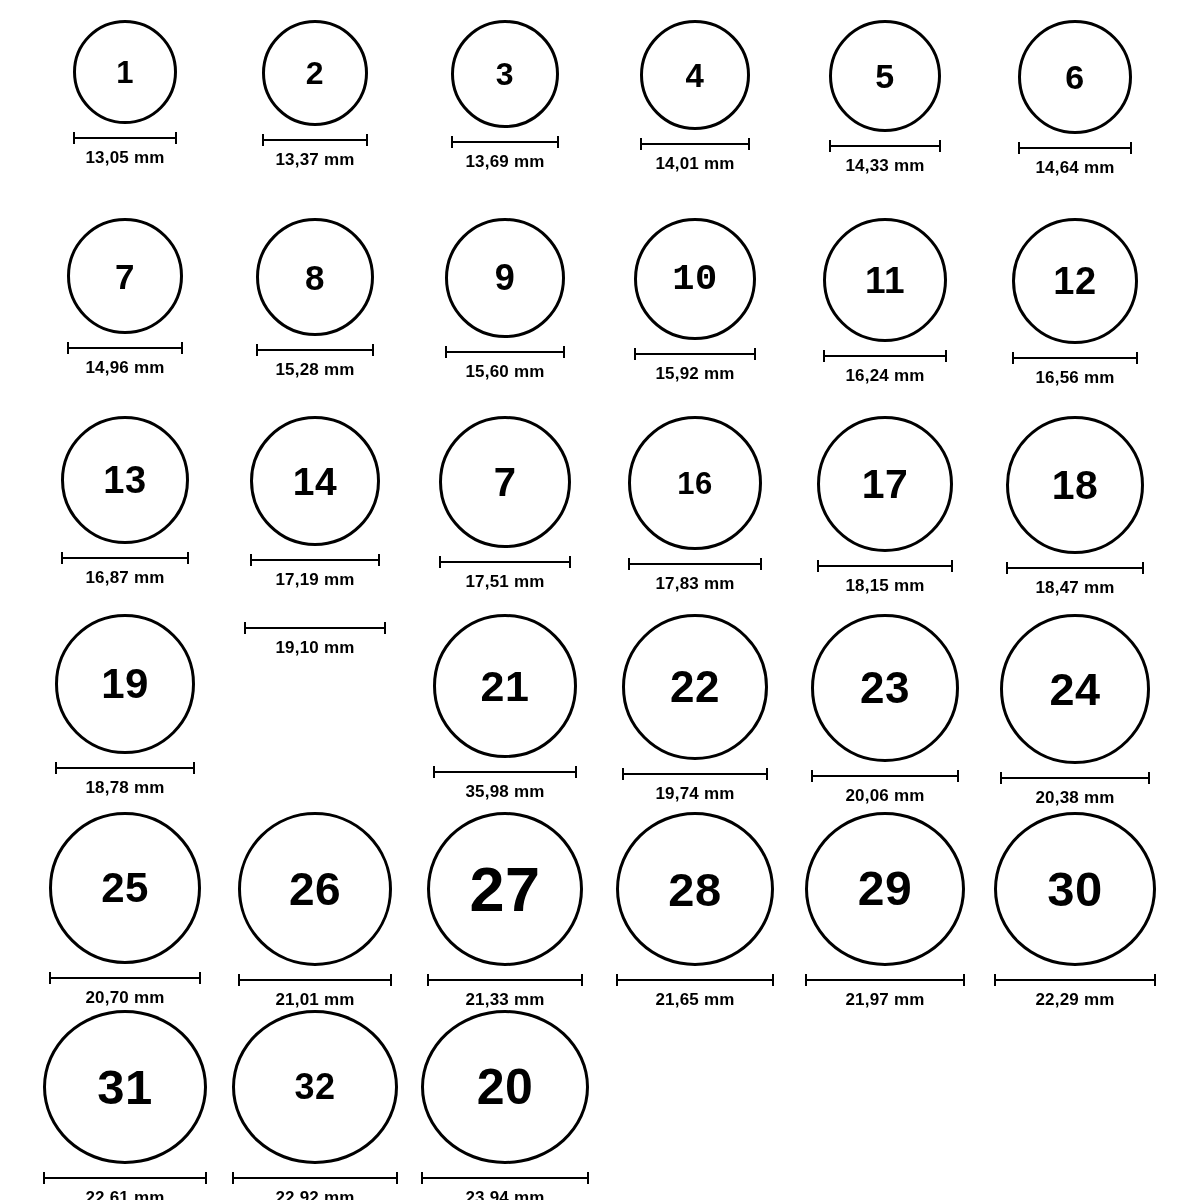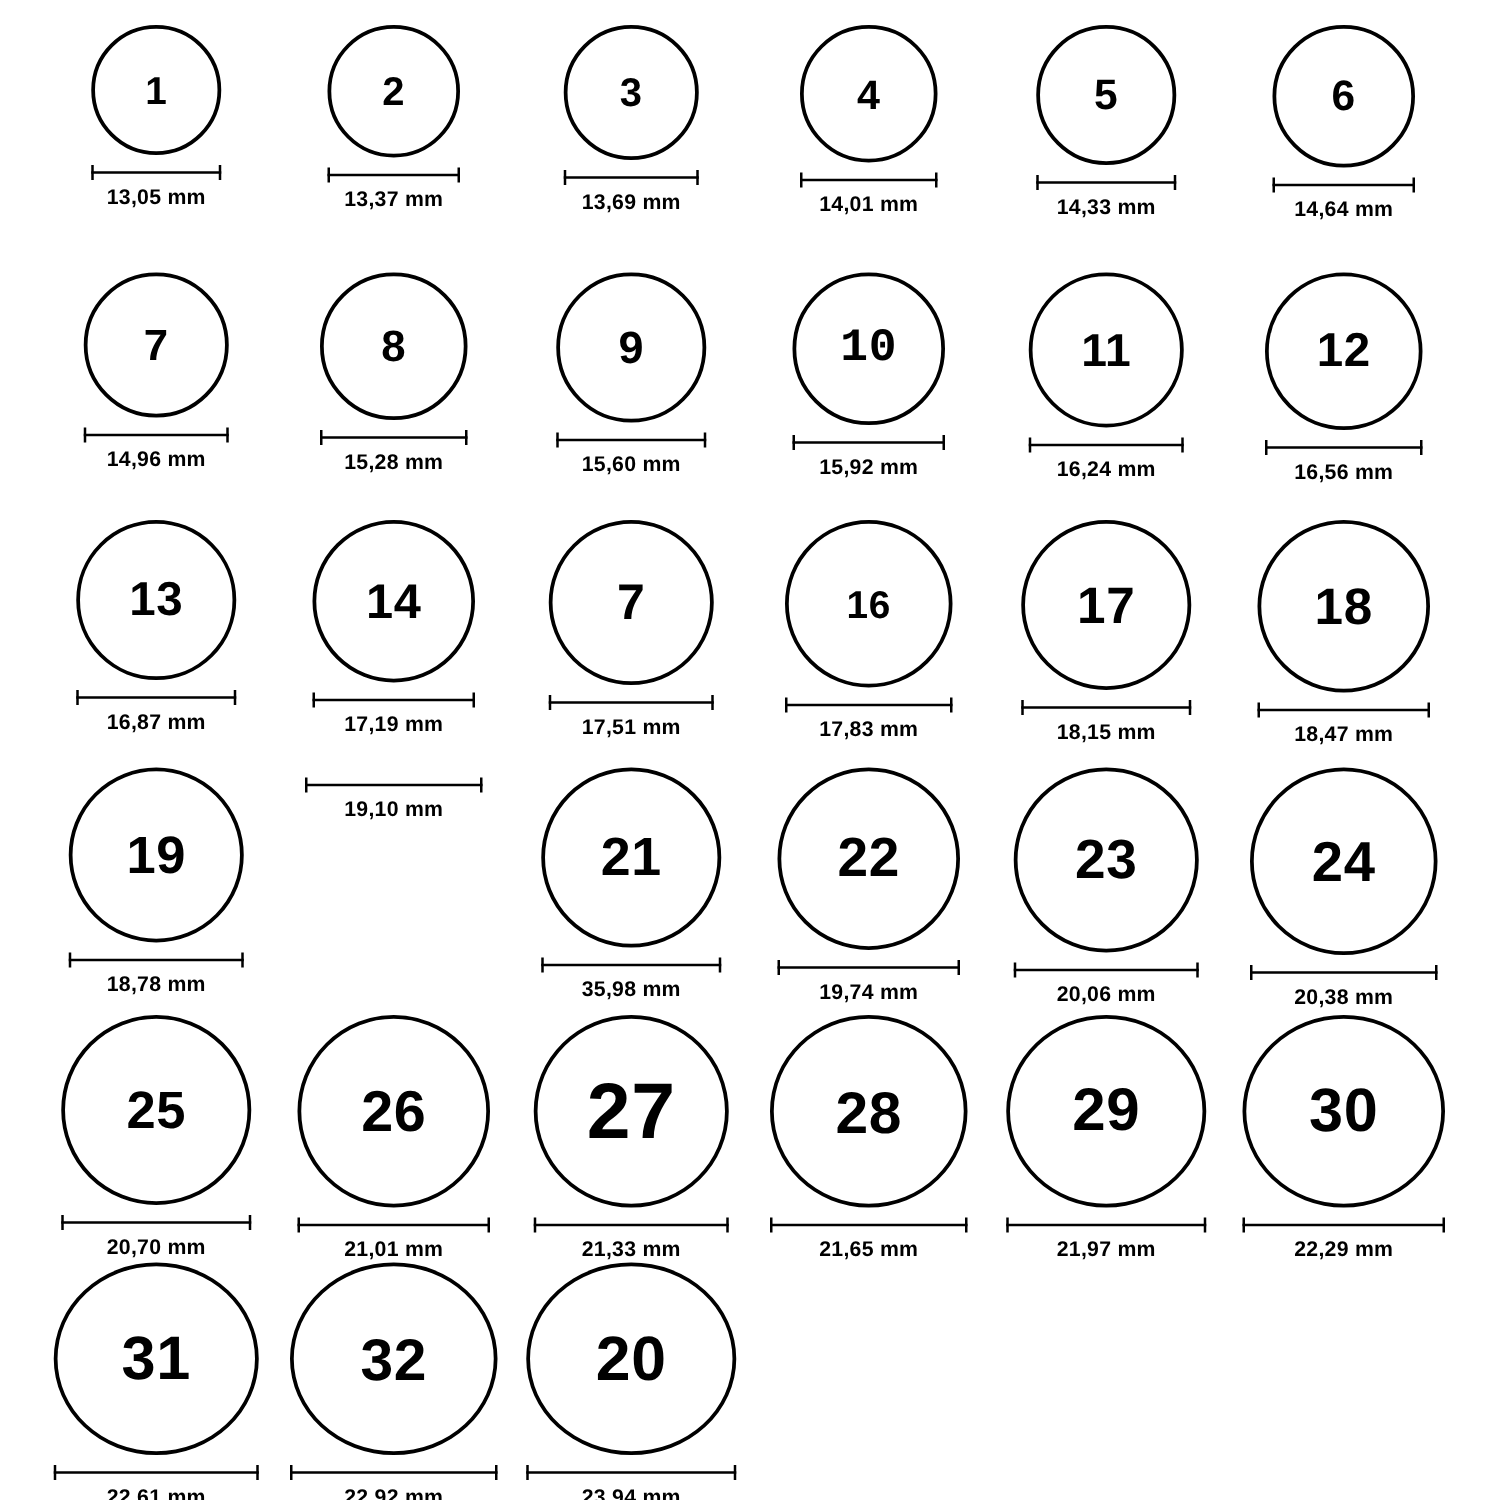--- a/index.html
+++ b/index.html
@@ -485,21 +485,21 @@
           <div class="caliper" style="width: 164px;">
             <div class="bar"></div>
             <div class="tick left"></div>
             <div class="tick right"></div>
           </div>
           <div class="mm">22,61 mm</div>
         </div>
       </div>
       <div class="cell">
         <div class="ring" style="width: 166px; height: 166px;">
-          <div class="ring-label" style="font-size: 47px;">32</div>
+          <div class="ring-label" style="font-size: 36px;">32</div>
         </div>
         <div class="measure">
           <div class="caliper" style="width: 166px;">
             <div class="bar"></div>
             <div class="tick left"></div>
             <div class="tick right"></div>
           </div>
           <div class="mm">22,92 mm</div>
         </div>
       </div>

